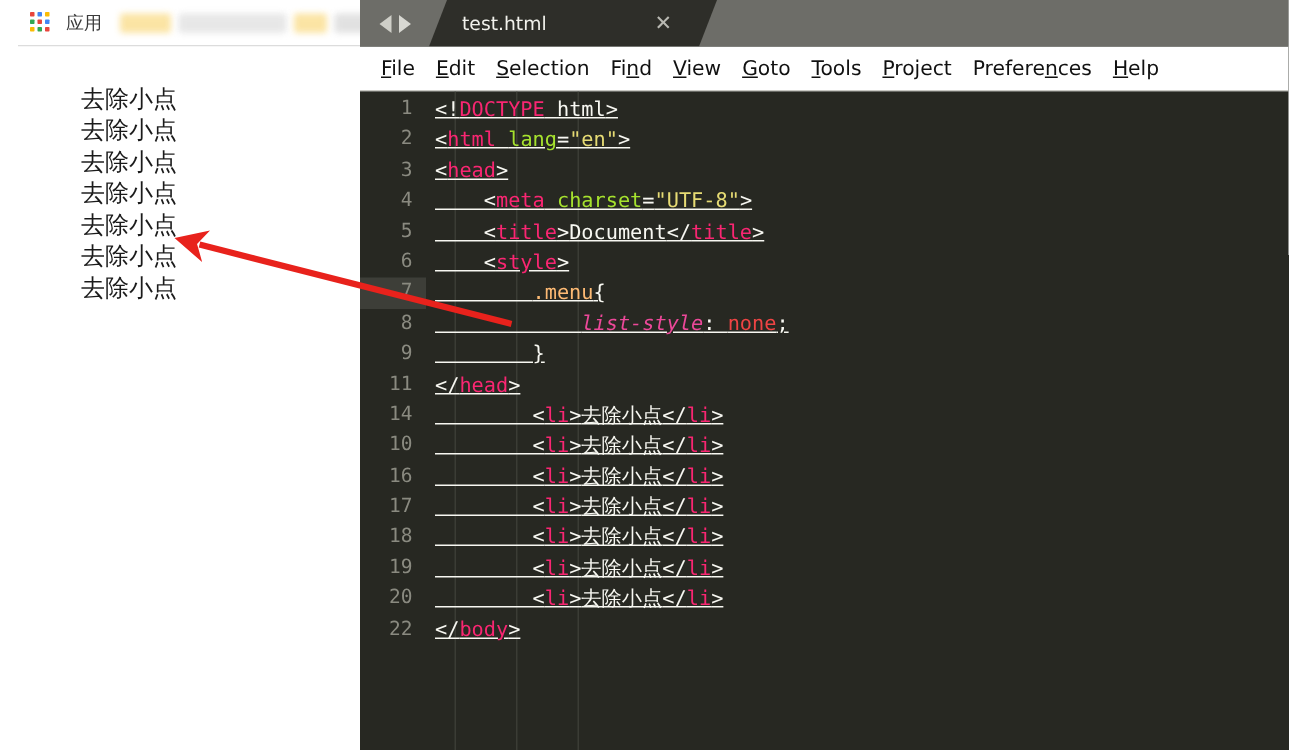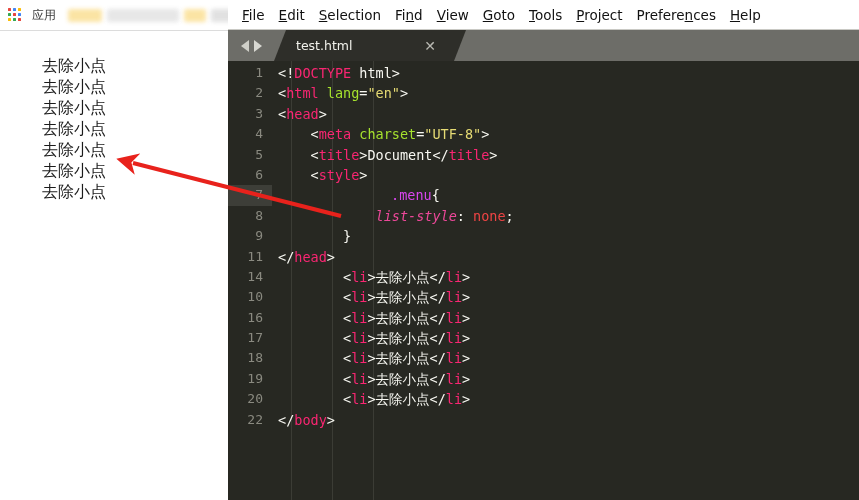--- a/index.html
+++ b/index.html
@@ -24,20 +24,21 @@
   }
 
   
   #browser {
     width: 228px;
     height: 368px;
     position: relative;
     background: #ffffff;
     flex: 0 0 228px;
     overflow: hidden;
+    margin-left: 12px;
   }
 
   #bookmark-bar {
     height: 31px;
     background: #ffffff;
     display: flex;
     align-items: center;
     padding-left: 8px;
     box-sizing: border-box;
     position: relative;
@@ -231,37 +232,38 @@
     color: #8a8a80;
     font-family: "DejaVu Sans Mono", monospace;
     font-size: 13px;
   }
 
   .code-text {
     flex: 1 1 auto;
     padding-left: 6px;
     color: #f8f8f2;
     white-space: pre;
+    text-decoration: underline;
   }
 
   
   .guide {
     position: absolute;
     top: 0;
     width: 1px;
     background: #3b3c35;
     z-index: 0;
   }
 
   
   .t-tag   { color: #f92672; }
   .t-attr  { color: #a6e22e; }
   .t-str   { color: #e6db74; }
   .t-plain { color: #f8f8f2; }
-  .t-sel   { color: #d946ef; margin-left: 48px; }
+  .t-sel   { color: #fdba74; }
   .t-prop  { color: #ec4899; font-style: italic; }
   .t-val   { color: #ef4444; }
   .t-punc  { color: #f8f8f2; }
 </style>
 </head>
 <body>
 
 <div id="root">
 
   <div id="browser">
@@ -296,43 +298,43 @@
           <li>去除小点</li>
           <li>去除小点</li>
           <li>去除小点</li>
         </ul>
     </div>
 
   </div>
 
   <div id="editor">
 
+    <div id="tabstrip">
+      <div class="navarrows">
+        <span class="tri tri-l"></span>
+        <span class="tri tri-r"></span>
+      </div>
+      <div class="tab">
+        <span class="tab-title">test.html</span>
+        <span class="tab-close">✕</span>
+      </div>
+    </div>
+
     <div id="menubar">
         <div class="menu-item"><u>F</u>ile</div>
         <div class="menu-item"><u>E</u>dit</div>
         <div class="menu-item"><u>S</u>election</div>
         <div class="menu-item">Fi<u>n</u>d</div>
         <div class="menu-item"><u>V</u>iew</div>
         <div class="menu-item"><u>G</u>oto</div>
         <div class="menu-item"><u>T</u>ools</div>
         <div class="menu-item"><u>P</u>roject</div>
         <div class="menu-item">Prefere<u>n</u>ces</div>
         <div class="menu-item"><u>H</u>elp</div>
       </div>
-
-    <div id="tabstrip">
-      <div class="navarrows">
-        <span class="tri tri-l"></span>
-        <span class="tri tri-r"></span>
-      </div>
-      <div class="tab">
-        <span class="tab-title">test.html</span>
-        <span class="tab-close">✕</span>
-      </div>
-    </div>
 
     <div id="code-area">
       <div class="guide" style="left:63px;  height:500px;"></div>
       <div class="guide" style="left:104px; height:500px;"></div>
       <div class="guide" style="left:145px; height:500px;"></div>
       <div id="code-table">
           <div class="code-line"><div class="lineno-box">1</div><div class="code-text"><span class="t-punc">&lt;!</span><span class="t-tag">DOCTYPE</span><span class="t-punc"> </span><span class="t-plain">html</span><span class="t-punc">&gt;</span></div></div>
           <div class="code-line"><div class="lineno-box">2</div><div class="code-text"><span class="t-punc">&lt;</span><span class="t-tag">html</span><span class="t-punc"> </span><span class="t-attr">lang</span><span class="t-punc">=</span><span class="t-str">"en"</span><span class="t-punc">&gt;</span></div></div>
           <div class="code-line"><div class="lineno-box">3</div><div class="code-text"><span class="t-punc">&lt;</span><span class="t-tag">head</span><span class="t-punc">&gt;</span></div></div>
           <div class="code-line"><div class="lineno-box">4</div><div class="code-text"><span class="t-punc">    &lt;</span><span class="t-tag">meta</span><span class="t-punc"> </span><span class="t-attr">charset</span><span class="t-punc">=</span><span class="t-str">"UTF-8"</span><span class="t-punc">&gt;</span></div></div>

